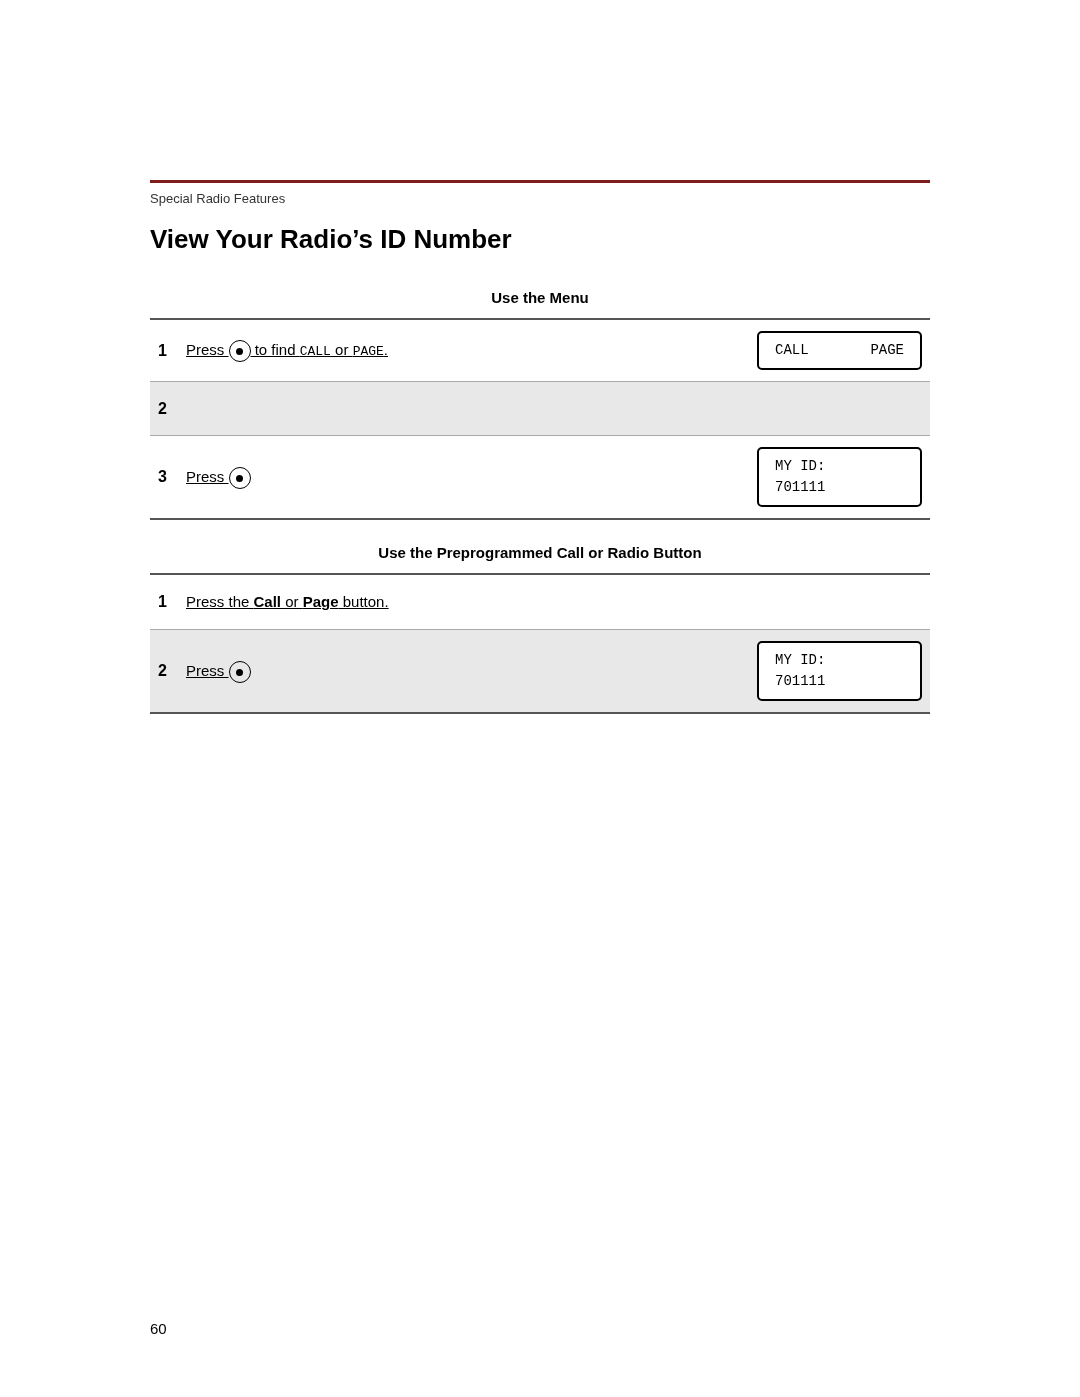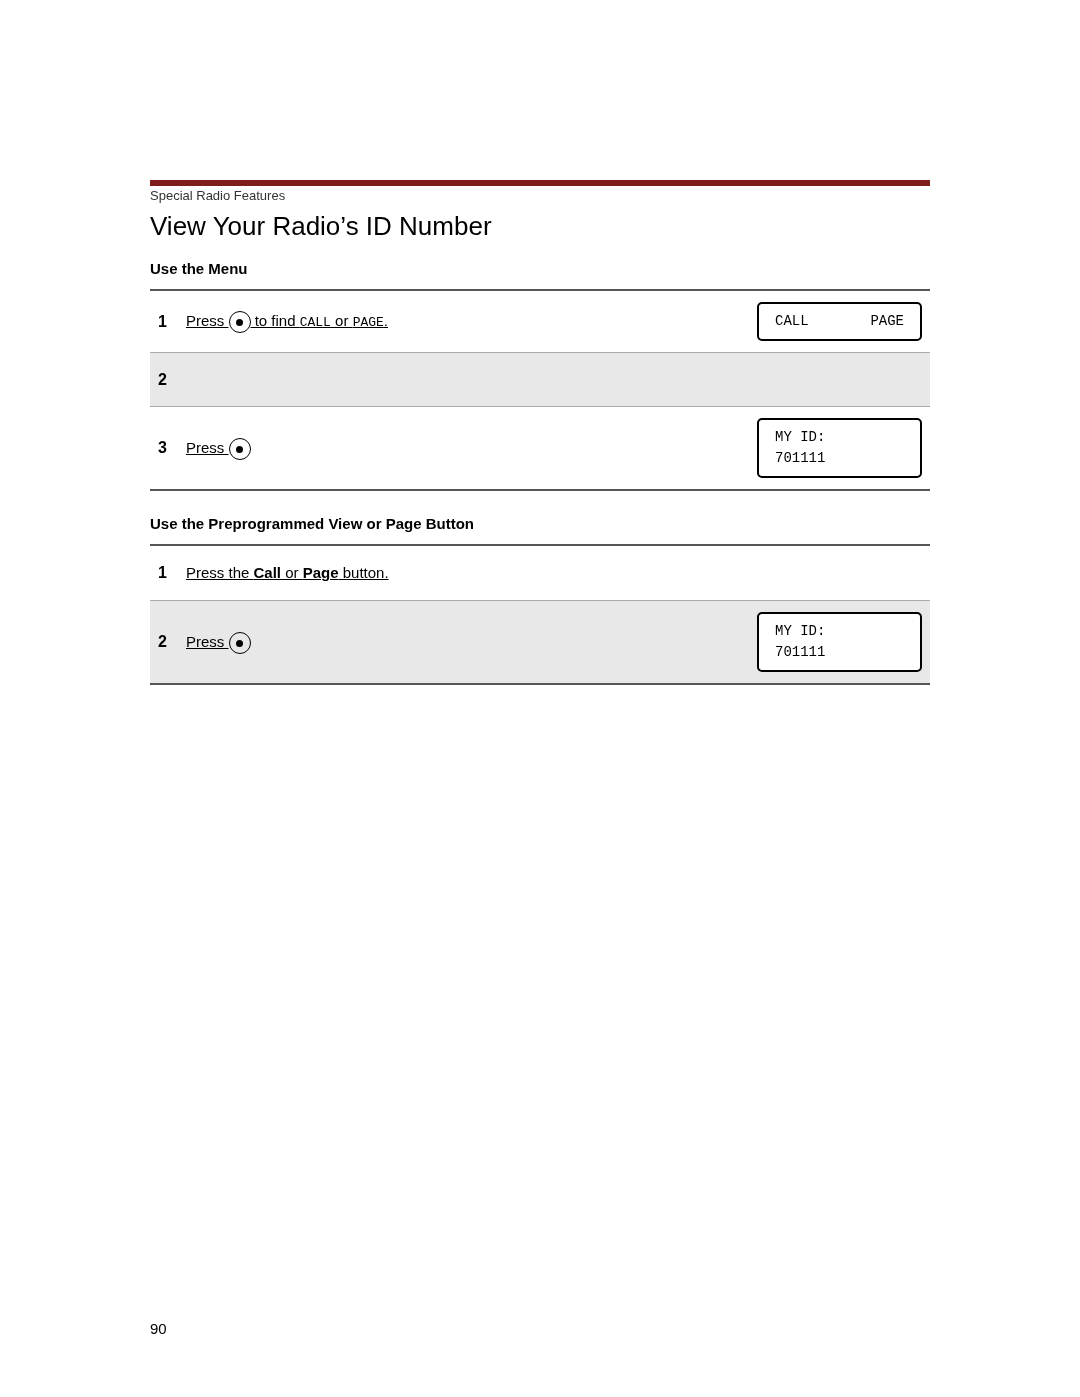--- a/index.html
+++ b/index.html
@@ -19,40 +19,42 @@
     }
 
     .page-container {
       width: 780px;
       margin: 0 auto;
       padding-top: 180px;
       padding-bottom: 80px;
     }
 
     .breadcrumb-section {
-      border-top: 6px solid #7f1d1d;
-      margin-bottom: 8px;
+      border-top: 3px solid #7f1d1d;
+      padding-top: 6px;
+      margin-bottom: 18px;
     }
 
     .breadcrumb-text {
       font-size: 13px;
       color: #333;
     }
 
     .page-title {
       font-size: 26px;
-      font-weight: normal;
-      margin-bottom: 18px;
+      font-weight: bold;
+      margin-bottom: 34px;
       color: #000;
     }
 
     .section-header {
       font-size: 15px;
       font-weight: bold;
       margin-bottom: 12px;
+      text-align: center;
     }
 
     .code-text {
       font-family: 'Courier New', Courier, monospace;
       font-size: 13px;
     }
 
     
     .btn-icon {
       display: inline-flex;
@@ -224,21 +226,21 @@
         <div class="step-display">
           <div>MY ID:</div>
           <div>701111</div>
         </div>
       </div>
 
     </div>
   </div>
 
   <div class="sub-section section">
-    <div class="section-header">Use the Preprogrammed View or Page Button</div>
+    <div class="section-header">Use the Preprogrammed Call or Radio Button</div>
 
     <div class="steps-group">
 
       <div class="step-row-inner">
         <span class="step-num">1</span>
         <span class="step-desc">
           Press the <strong>Call</strong> or <strong>Page</strong> button.
         </span>
       </div>
 
@@ -254,13 +256,13 @@
           <div>MY ID:</div>
           <div>701111</div>
         </div>
       </div>
 
     </div>
   </div>
 
 </div>
 
-<div class="page-number">90</div>
+<div class="page-number">60</div>
 
 </body></html>

